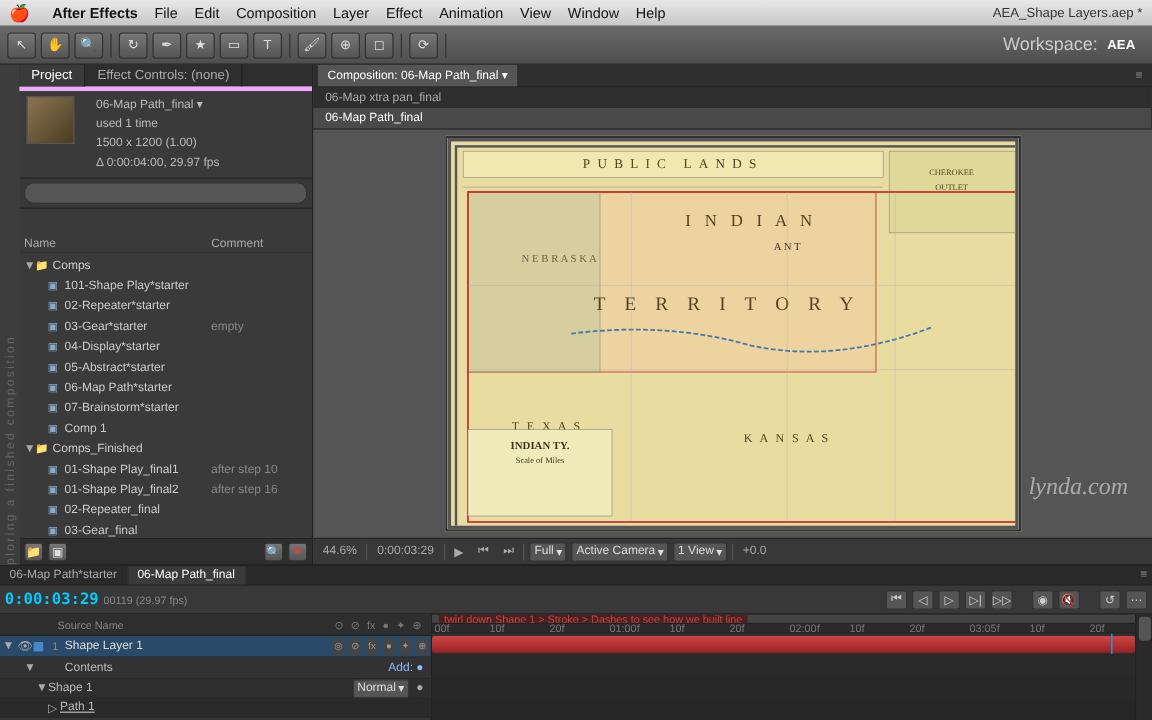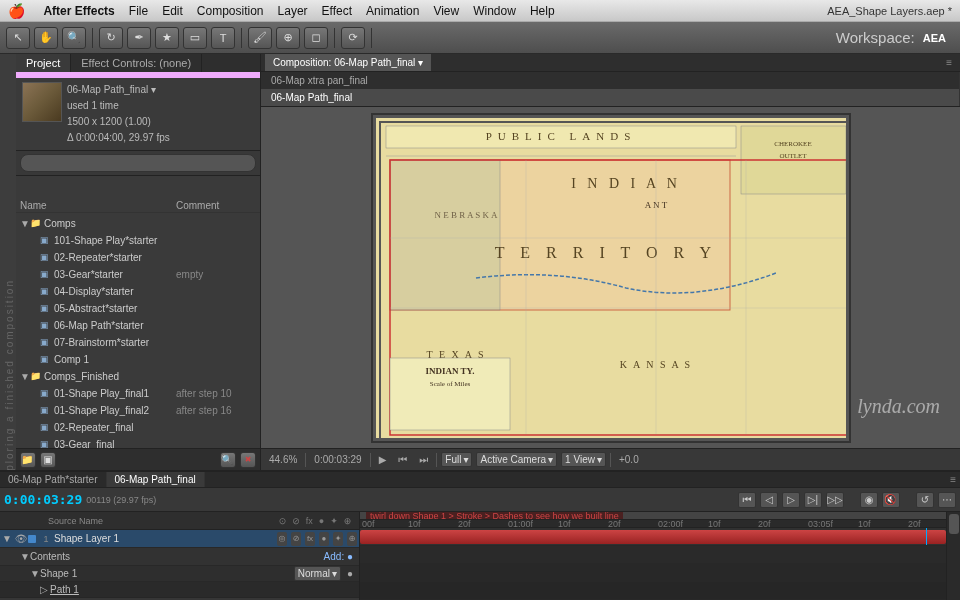--- a/index.html
+++ b/index.html
@@ -98,39 +98,39 @@
       display: flex;
       flex-direction: column;
       overflow: hidden;
       flex-shrink: 0;
     }
 
     
     #left-tabs {
       display: flex;
       background: #2e2e2e;
-      border-bottom: 6px solid #f0abfc;
+      border-bottom: 4px solid #f0abfc;
       text-align: center;
     }
     .left-tab {
       padding: 3px 10px;
       font-size: 11px;
       color: #aaa;
       cursor: pointer;
       border-right: 1px solid #222;
     }
     .left-tab.active {
       color: #fff;
       background: #3a3a3a;
     }
 
     
     #project-info {
       display: flex;
-      gap: 5px;
+      gap: 18px;
       padding: 4px 6px;
       background: #3a3a3a;
       border-bottom: 1px solid #222;
     }
     #project-thumb {
       width: 40px;
       height: 40px;
       background: #5a4a2a;
       border: 1px solid #555;
       flex-shrink: 0;
@@ -894,21 +894,21 @@
           <div class="switch-icon">⊘</div>
           <div class="switch-icon">fx</div>
           <div class="switch-icon">●</div>
           <div class="switch-icon">✦</div>
           <div class="switch-icon">⊕</div>
         </div>
       </div>
 
       <div class="contents-row">
         <span style="width:10px; color:#aaa; cursor:pointer;">▼</span>
-        <span style="flex:1; color:#bbb;">Contents</span>
+        <span style="flex:1; color:#bbb;margin-left:24px;">Contents</span>
         <span class="tl-add-btn">Add: ●</span>
       </div>
 
       <div class="shape-row">
         <span style="width:10px; color:#aaa; cursor:pointer;">▼</span>
         <span style="flex:1; color:#bbb;">Shape 1</span>
         <div class="mode-dropdown">
           <span>Normal</span> ▾
         </div>
         <span style="width:14px; text-align:center; color:#aaa;">●</span>

